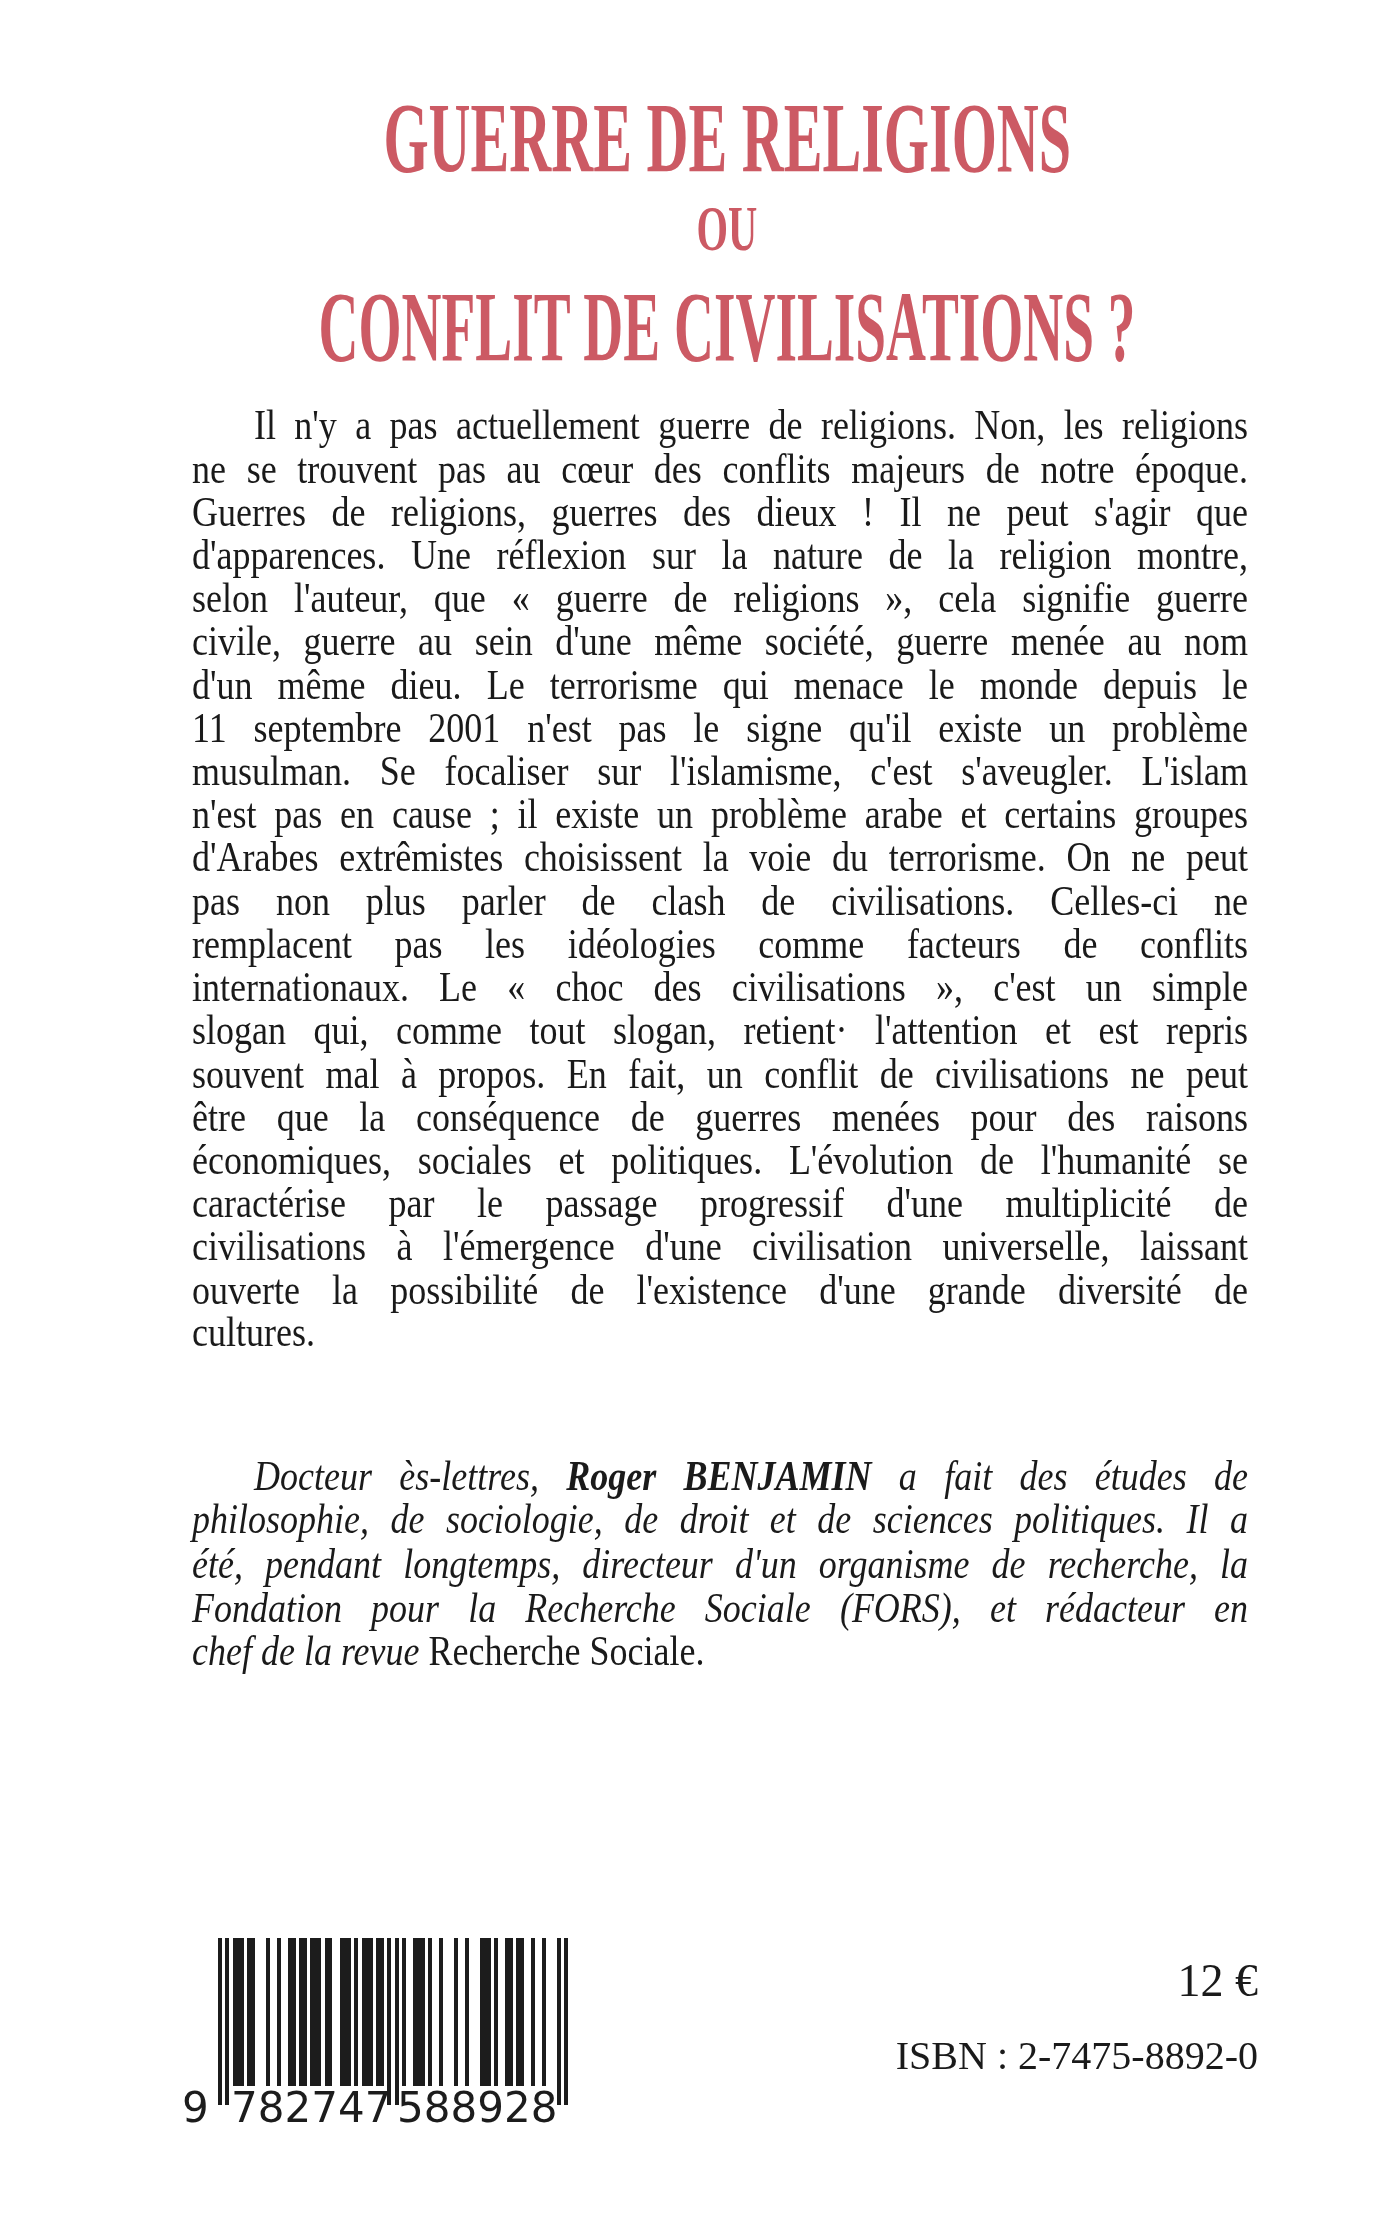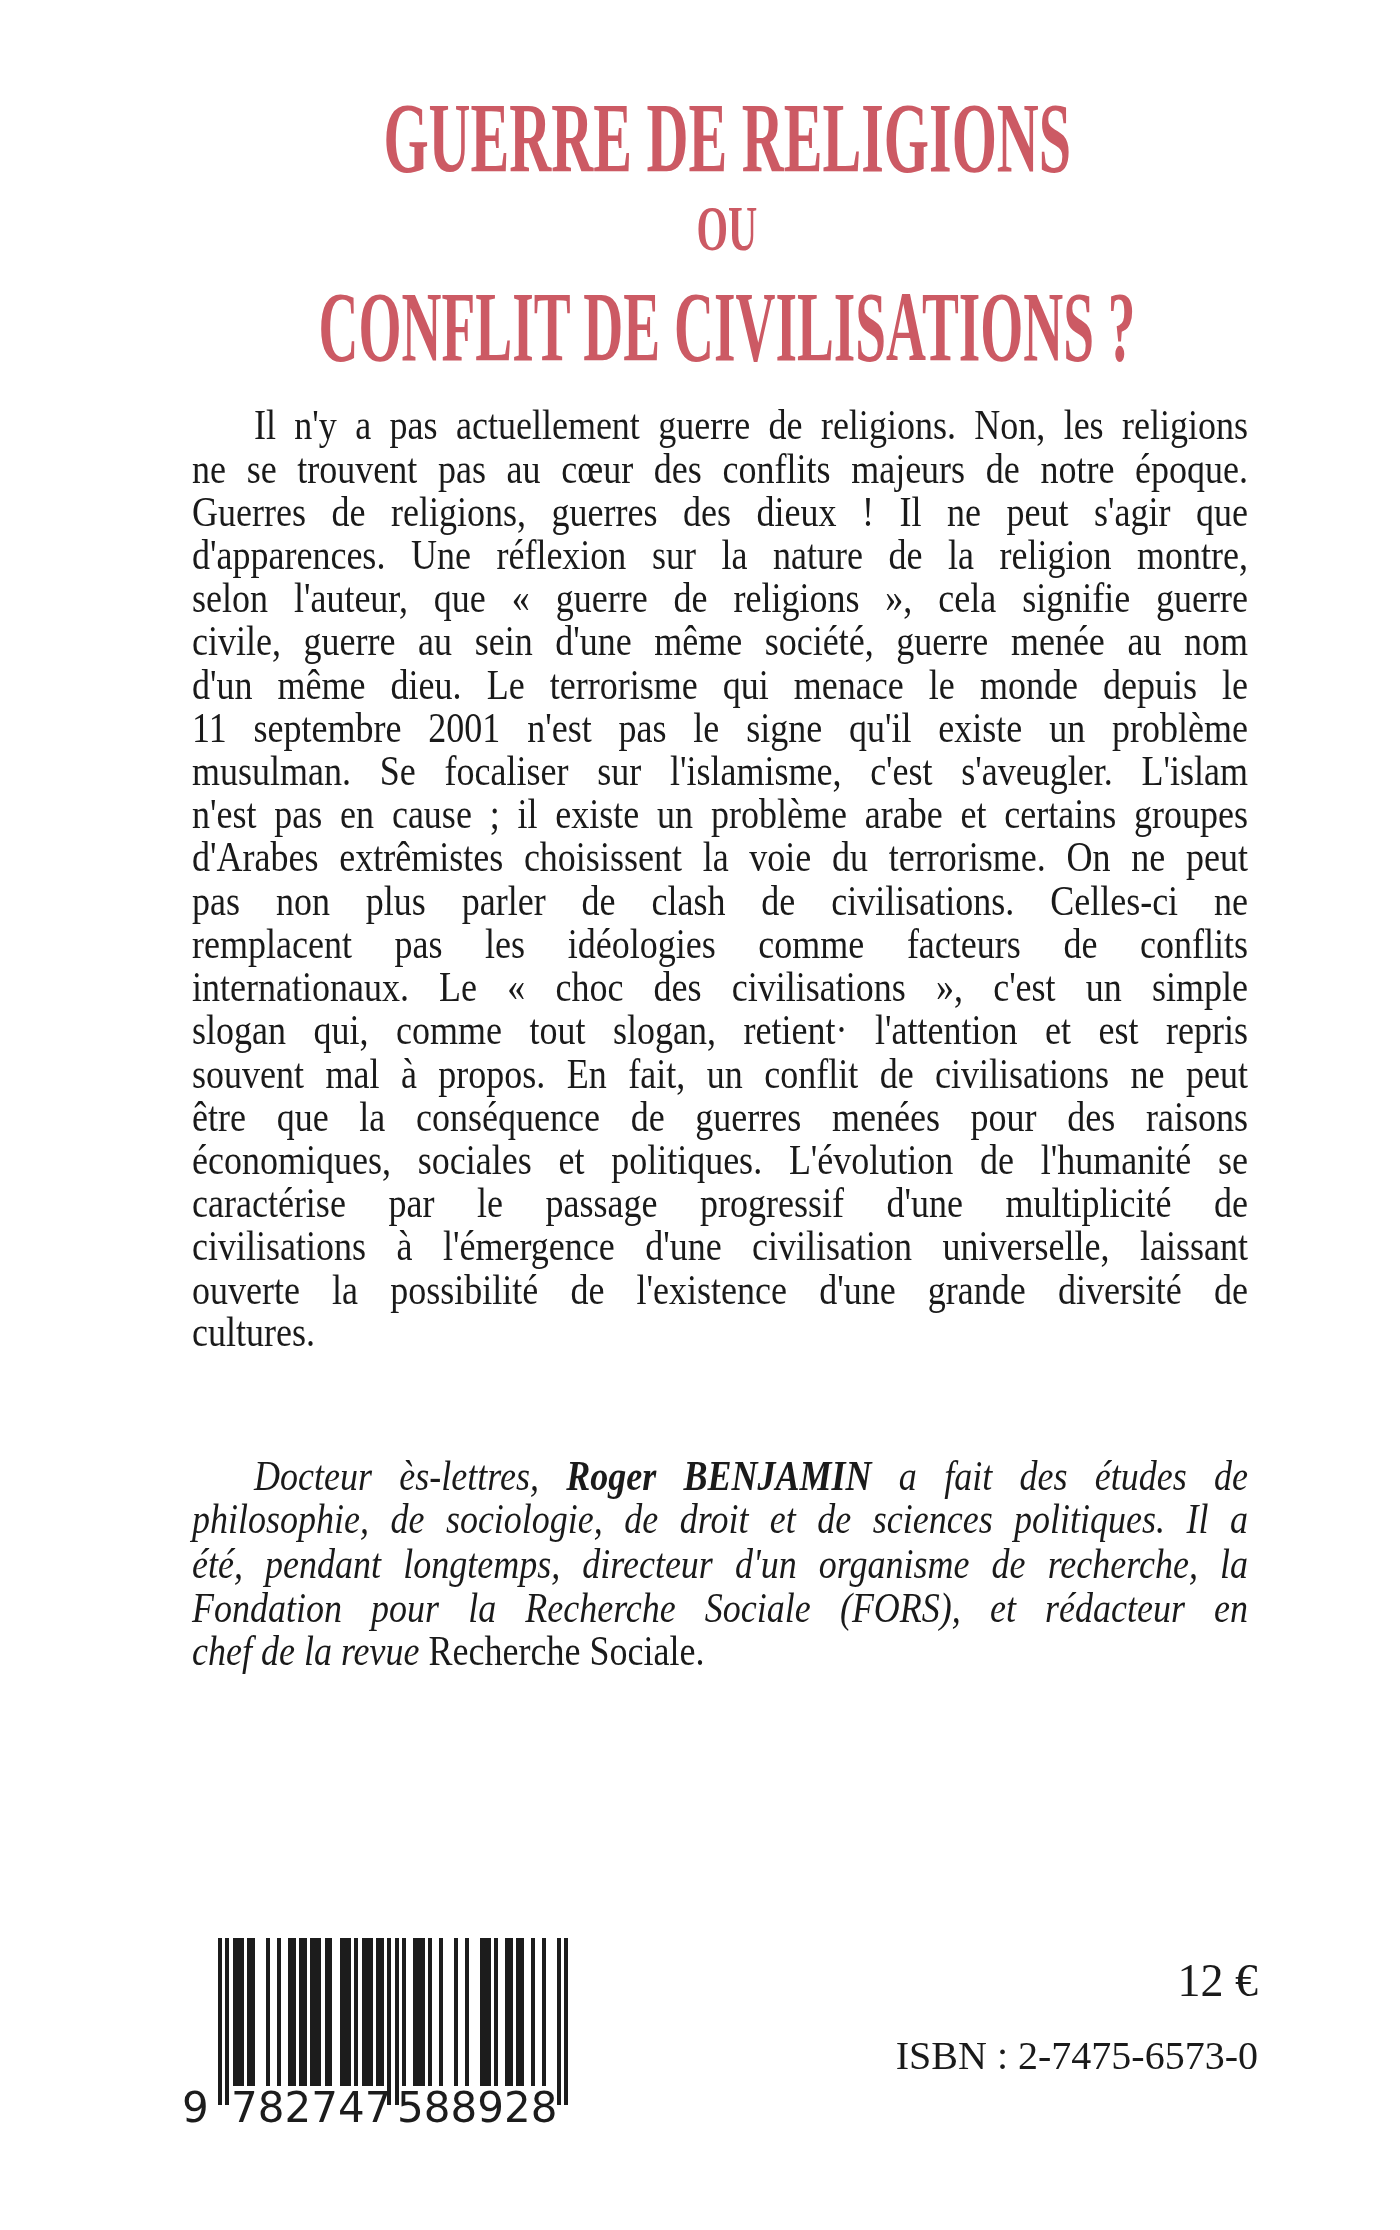--- a/index.html
+++ b/index.html
@@ -145,14 +145,14 @@
   <div class="bc-digits bc-g2">
       <span>5</span>
       <span>8</span>
       <span>8</span>
       <span>9</span>
       <span>2</span>
       <span>8</span>
     </div>
 </div>
 
-<div class="abs isbn">ISBN : 2-7475-6573-0</div>
+<div class="abs isbn">ISBN : 2-7475-8892-0</div>
 <div class="abs price">12 €</div>
 
 </body></html>

